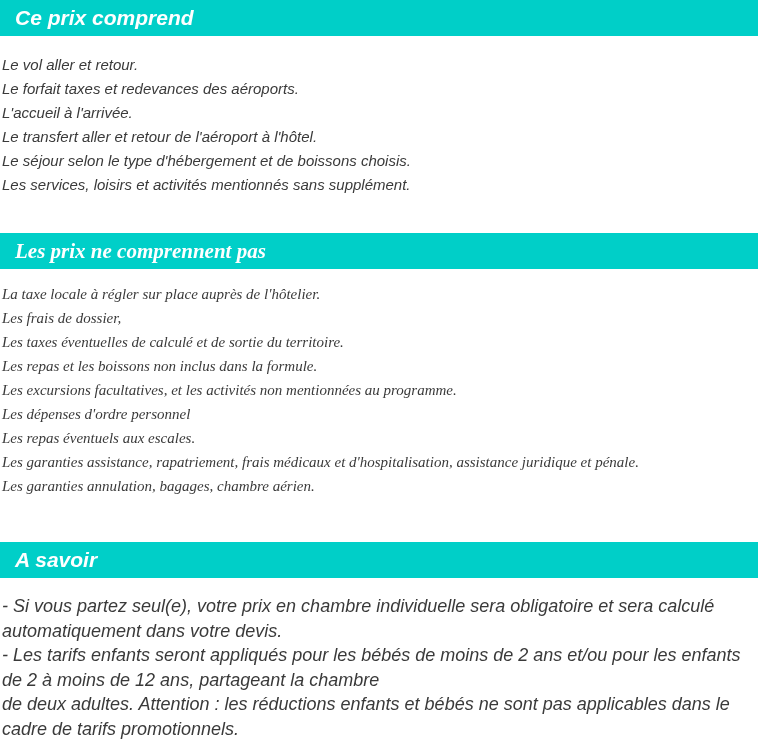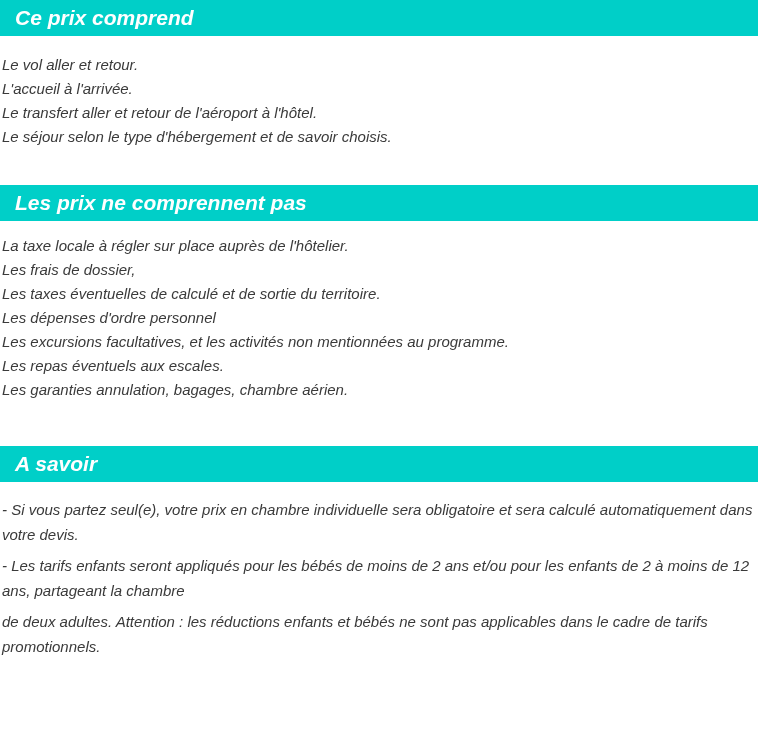--- a/index.html
+++ b/index.html
@@ -53,55 +53,59 @@
     color: #3a3a3a;
     font-style: italic;
     font-size: 15px;
     line-height: 24.5px;
     margin: 0;
     padding: 0;
   }
   
   #section-includes .section-body { margin-top: 17px; }
   
-  #section-excludes { margin-top: 36px; }
+  #section-excludes { margin-top: 36px; font-family: Liberation Serif, serif; }
   #section-excludes .section-body { margin-top: 13px; }
   
   #section-notes { margin-top: 44px; }
   #section-notes .section-body { margin-top: 16px; }
-  #section-notes .para { font-size: 15px; line-height: 24.5px; margin-top: 7px; }
+  #section-notes .para { font-size: 18px; line-height: 24.5px; }
 </style>
 </head>
 <body>
 
 <div class="page">
 
   <section id="section-includes">
     <div class="section-header">
       <span class="title">Ce prix comprend</span>
     </div>
     <div class="section-body">
       <p class="line">Le vol aller et retour.</p>
+      <p class="line">Le forfait taxes et redevances des aéroports.</p>
       <p class="line">L'accueil à l'arrivée.</p>
       <p class="line">Le transfert aller et retour de l'aéroport à l'hôtel.</p>
-      <p class="line">Le séjour selon le type d'hébergement et de savoir choisis.</p>
+      <p class="line">Le séjour selon le type d'hébergement et de boissons choisis.</p>
+      <p class="line">Les services, loisirs et activités mentionnés sans supplément.</p>
     </div>
   </section>
 
   <section id="section-excludes">
     <div class="section-header">
       <span class="title">Les prix ne comprennent pas</span>
     </div>
     <div class="section-body">
       <p class="line">La taxe locale à régler sur place auprès de l'hôtelier.</p>
       <p class="line">Les frais de dossier,</p>
       <p class="line">Les taxes éventuelles de calculé et de sortie du territoire.</p>
+      <p class="line">Les repas et les boissons non inclus dans la formule.</p>
+      <p class="line">Les excursions facultatives, et les activités non mentionnées au programme.</p>
       <p class="line">Les dépenses d'ordre personnel</p>
-      <p class="line">Les excursions facultatives, et les activités non mentionnées au programme.</p>
       <p class="line">Les repas éventuels aux escales.</p>
+      <p class="line">Les garanties assistance, rapatriement, frais médicaux et d'hospitalisation, assistance juridique et pénale.</p>
       <p class="line">Les garanties annulation, bagages, chambre aérien.</p>
     </div>
   </section>
 
   <section id="section-notes">
     <div class="section-header">
       <span class="title">A savoir</span>
     </div>
     <div class="section-body">
       <p class="para">- Si vous partez seul(e), votre prix en chambre individuelle sera obligatoire et sera calculé automatiquement dans votre devis.</p>

